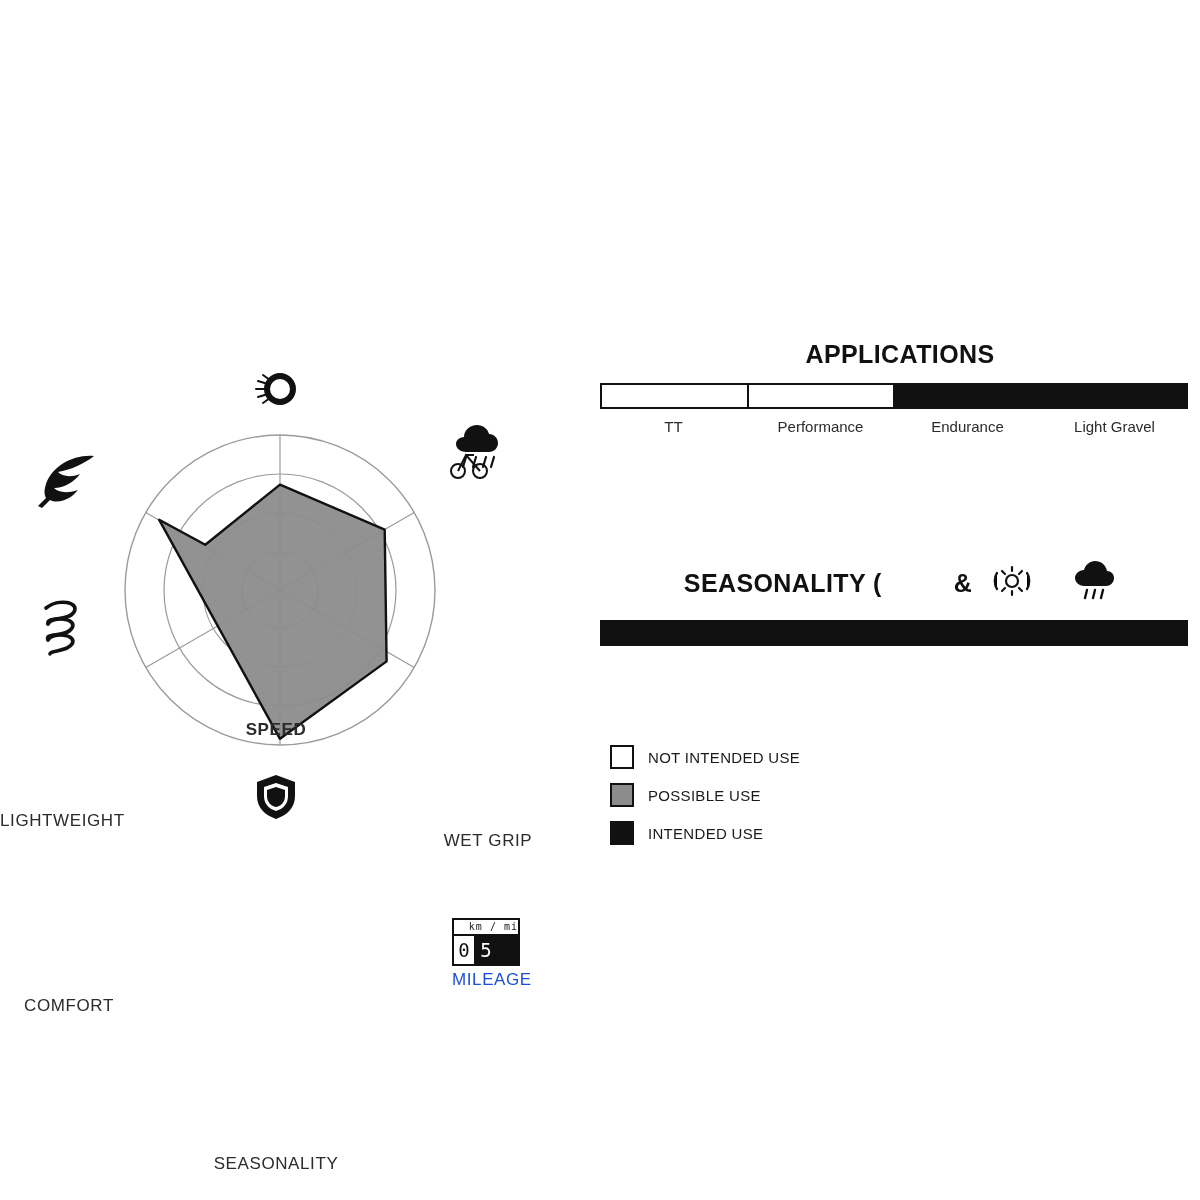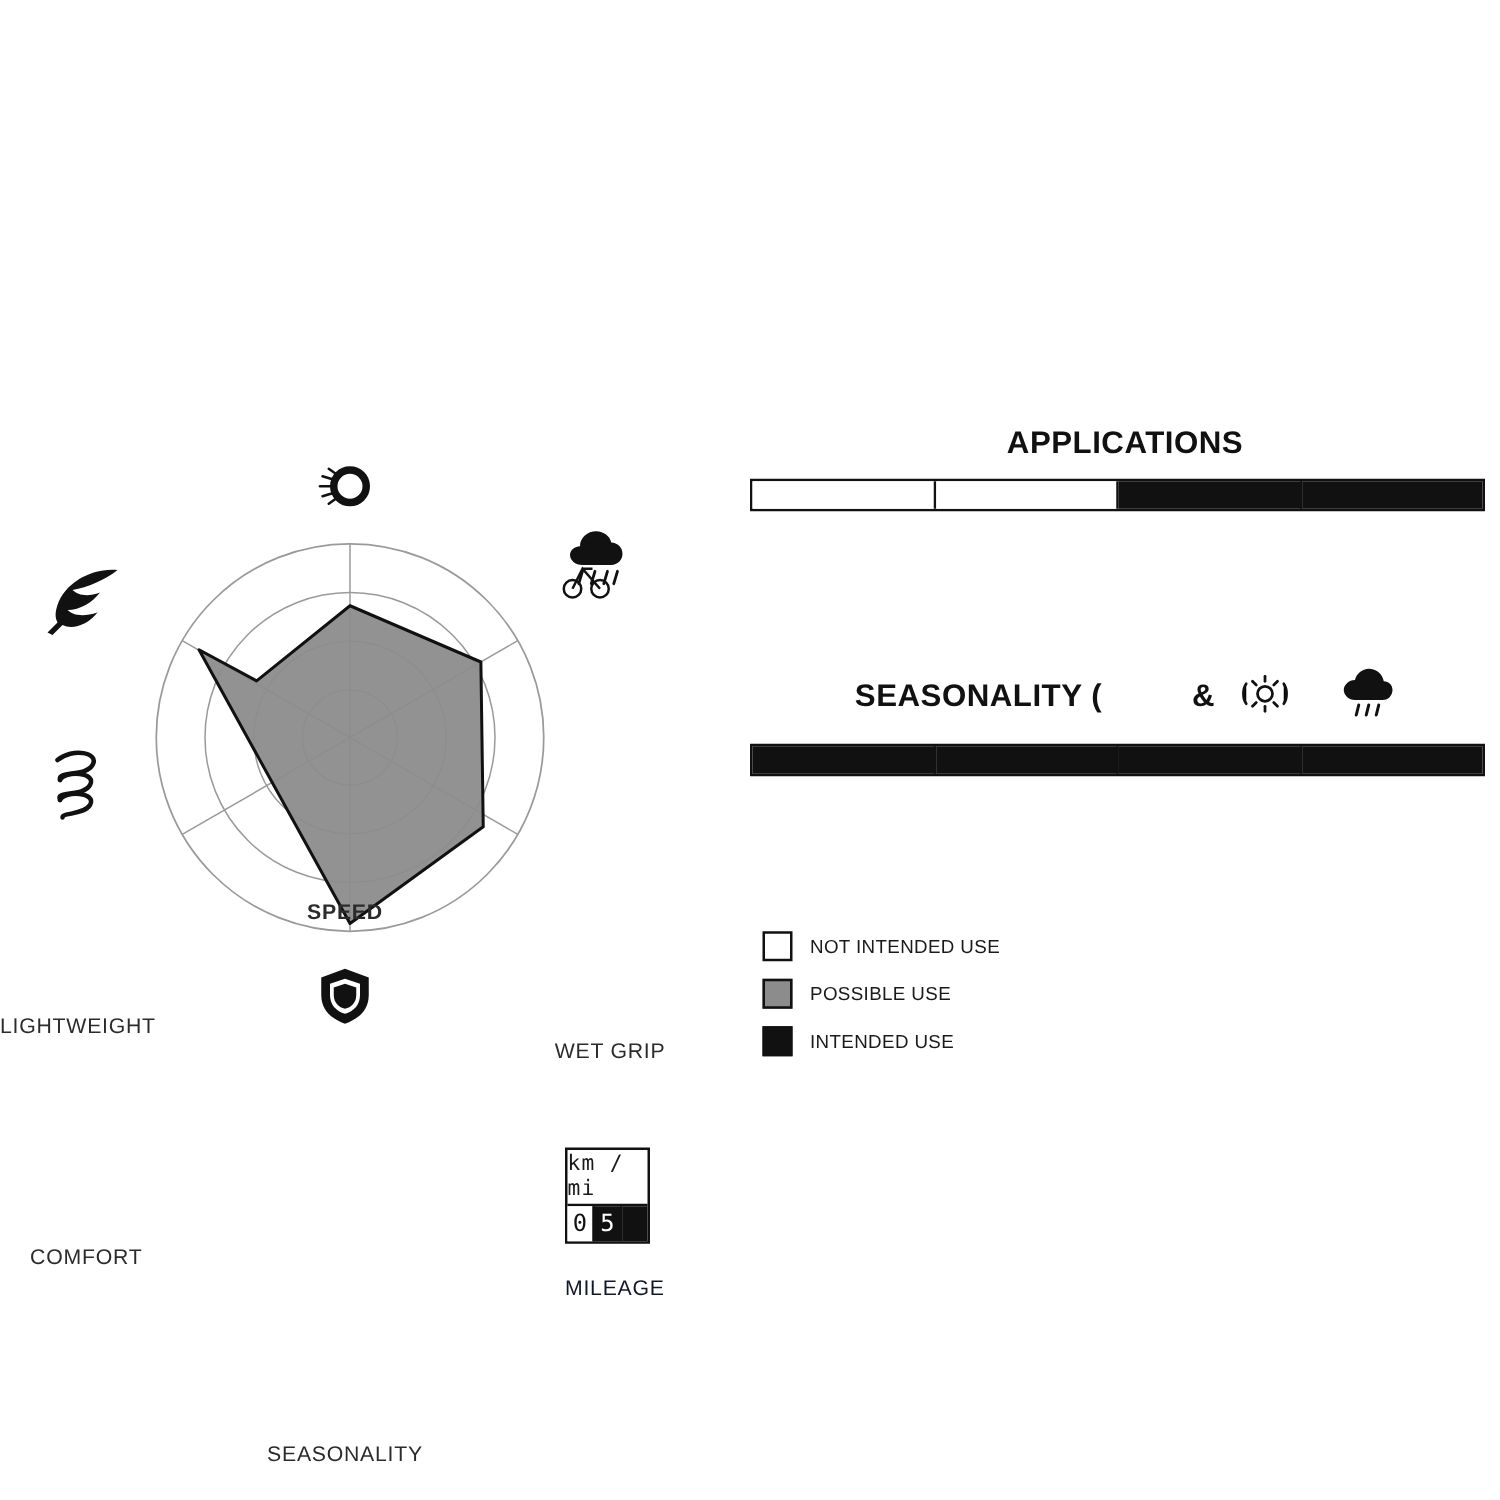--- a/index.html
+++ b/index.html
@@ -50,22 +50,22 @@
     top: 598px;
     width: 72px;
   }
   .odo {
     width: 68px;
     border: 2px solid #111;
     box-sizing: border-box;
     background: #fff;
   }
   .odo-top {
-    font-size: 17px;
-    text-align: left;
+    font-size: 10px;
+    text-align: right;
     padding: 1px 0 2px;
     border-bottom: 2px solid #111;
     letter-spacing: 1px;
     font-family: "DejaVu Sans Mono", monospace;
   }
   .odo-digits {
     display: flex;
     height: 28px;
   }
   .odo-d {
@@ -80,25 +80,25 @@
   }
   .odo-d.dark {
     background: #111;
     color: #fff;
   }
   .odo-d.mid {
     border-left: 2px solid #111;
     border-right: 2px solid #111;
   }
   #mileage-label {
-    margin-top: 26px;
+    margin-top: 4px;
     font-size: 17px;
     letter-spacing: 0.6px;
     text-align: center;
-    color: #0f172a;
+    color: #1d4ed8;
     width: 72px;
   }
 
   
   #right-panel {
     left: 600px;
     top: 340px;
     width: 600px;
     height: 560px;
   }
@@ -267,20 +267,26 @@
 
 <div class="panel" id="right-panel">
 
   <div>
     <div class="section-title">APPLICATIONS</div>
     <div class="bar-row">
       <div class="bar-cell cell-none"></div>
       <div class="bar-cell cell-none"></div>
       <div class="bar-cell cell-intended"></div>
       <div class="bar-cell cell-intended"></div>
+    </div>
+    <div class="bar-labels">
+      <div class="bar-label">TT</div>
+      <div class="bar-label">Performance</div>
+      <div class="bar-label">Endurance</div>
+      <div class="bar-label">Light Gravel</div>
     </div>
   </div>
 
   <div style="margin-top:125px;">
     <div class="season-title-row">
       <span class="section-title">SEASONALITY (</span>
       <span class="section-title" style="margin-left:52px;">&amp;</span>
       <span>
         <svg width="40" height="34" viewBox="0 0 40 34">
           <circle cx="20" cy="17" r="6" fill="none" stroke="#111" stroke-width="2.2"></circle>

